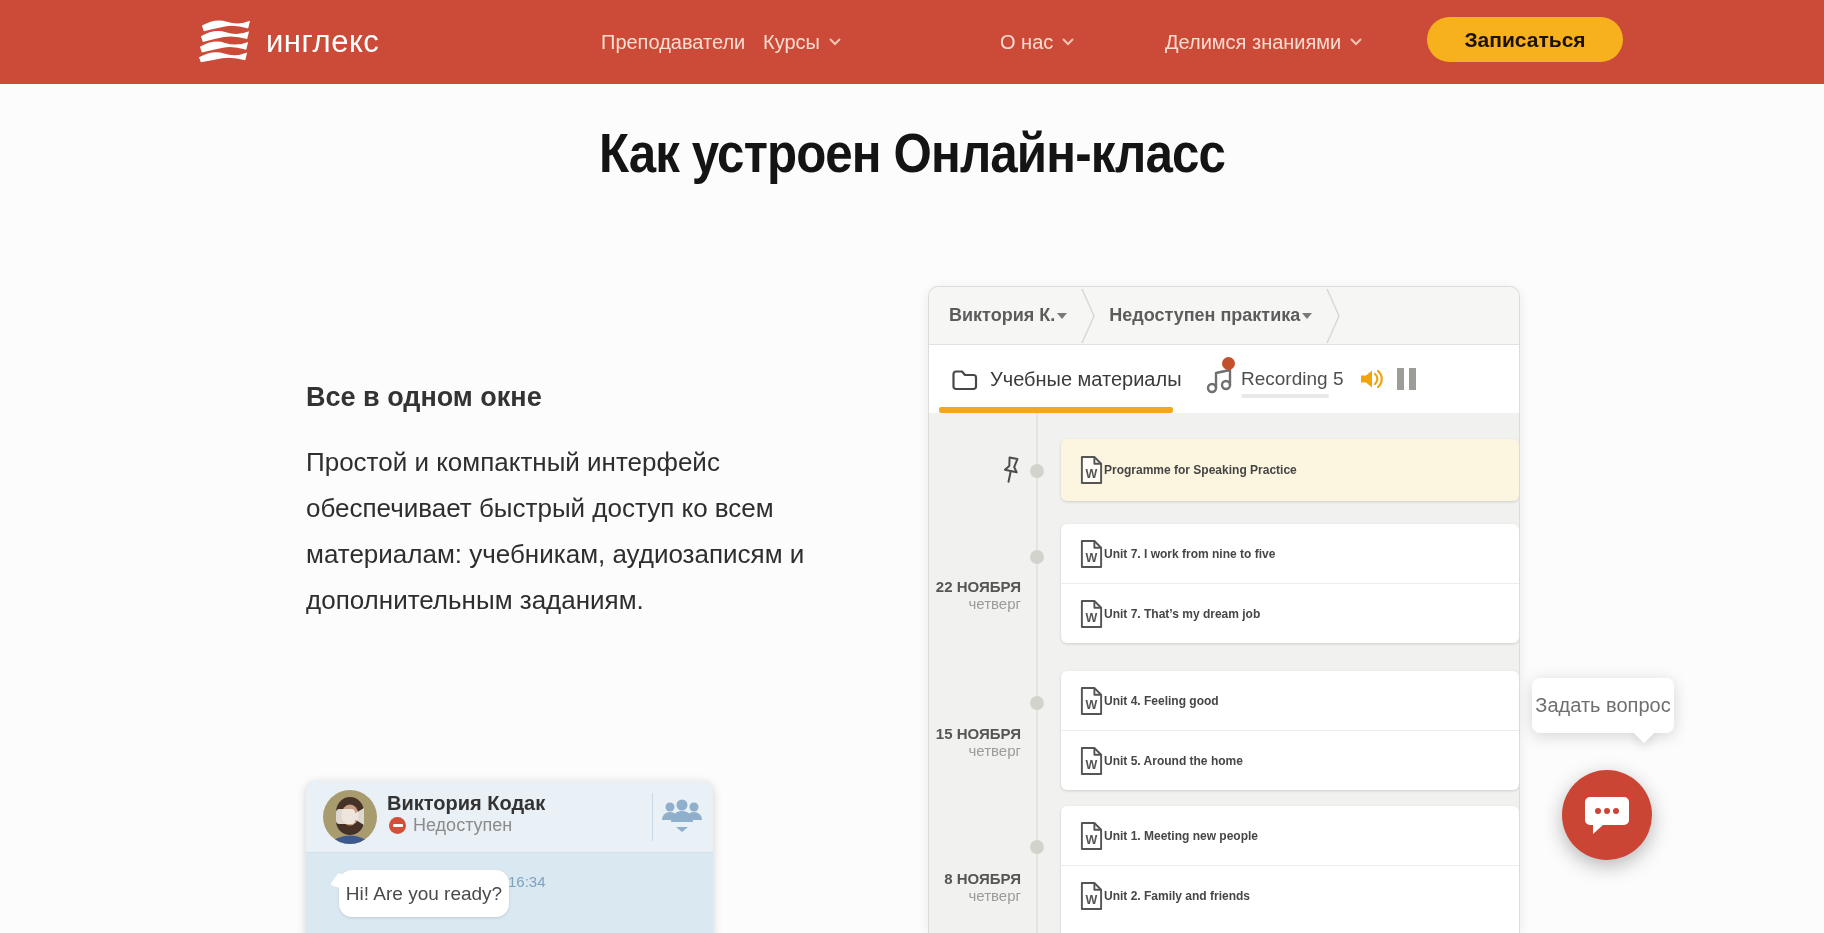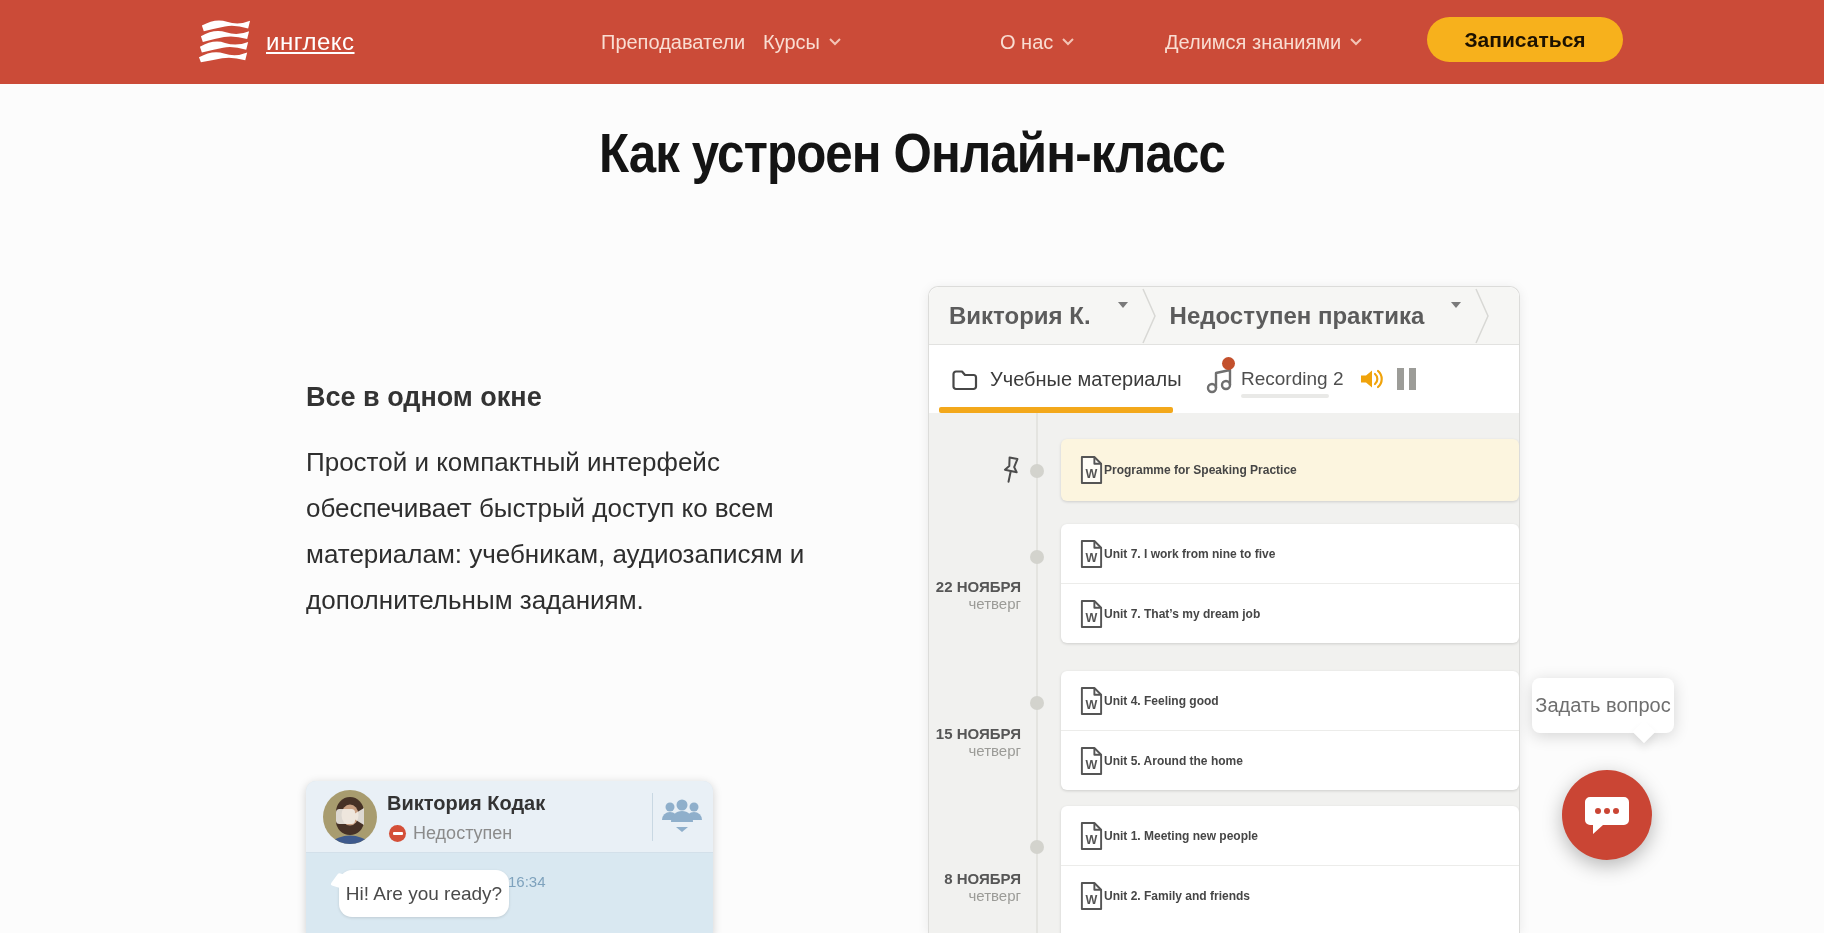--- a/index.html
+++ b/index.html
@@ -2,21 +2,21 @@
 <html><head>
 <meta charset="utf-8">
 <style>
   html,body{margin:0;padding:0;background:#e9e9e9;}
   .page{position:relative;width:1824px;height:933px;overflow:hidden;background:#fcfcfc;
         font-family:"Liberation Sans",sans-serif;-webkit-font-smoothing:antialiased;}
 
   
   .header{position:absolute;top:0;left:0;width:100%;height:84px;background:#cb4b38;}
   .logo{position:absolute;left:198px;top:0;height:84px;display:flex;align-items:center;gap:14px;cursor:pointer;}
-  .logo-text{color:#ffffff;font-size:24px;letter-spacing:.5px;text-decoration:underline;}
+  .logo-text{color:#ffffff;font-size:31px;letter-spacing:.5px;}
   .nav-item{position:absolute;top:0;height:84px;display:flex;align-items:center;gap:9px;
             color:#f9ddd2;font-size:20px;cursor:pointer;white-space:nowrap;}
   .cta{position:absolute;left:1427px;top:17px;width:196px;height:45px;border:none;border-radius:23px;
        background:#f7b11c;color:#1d1200;font-size:21px;font-weight:bold;cursor:pointer;
        font-family:"Liberation Sans",sans-serif;}
 
   
   .hero-title{position:absolute;top:120px;left:0;width:100%;text-align:center;margin:0;
               font-size:56px;font-weight:bold;letter-spacing:-1px;color:#141414;
               transform:scaleX(.88);}
@@ -25,21 +25,21 @@
   .feature{position:absolute;left:306px;top:382px;width:530px;}
   .feature h3{margin:0;font-size:27px;font-weight:bold;color:#333;}
   .feature p{margin:26px 0 0 0;font-size:26px;line-height:46px;color:#2e2e2e;}
 
   
   .panel{position:absolute;left:928px;top:286px;width:592px;height:647px;background:#fff;
          border:1px solid #dcdcda;border-bottom:none;border-radius:10px 10px 0 0;
          box-shadow:0 2px 12px rgba(0,0,0,.08);box-sizing:border-box;overflow:hidden;}
   .crumbs{height:57px;background:#f6f6f4;border-bottom:1px solid #e2e2e0;border-radius:10px 10px 0 0;
           display:flex;align-items:center;}
-  .crumb{display:flex;gap:27px;font-size:24px;font-weight:bold;color:#5c5c5c;cursor:pointer;}
+  .crumb{display:flex;align-items:center;gap:2px;font-size:18px;font-weight:bold;color:#5c5c5c;cursor:pointer;}
   .crumb:first-of-type{margin-left:20px;}
   .caret-down{width:0;height:0;border-left:5px solid transparent;border-right:5px solid transparent;
               border-top:6px solid #7a7a7a;display:inline-block;}
   .crumb-sep{margin:0 13px;}
   .tabs{position:relative;height:68px;background:#fff;border-bottom:1px solid #eeeeec;}
   .tab-materials{position:absolute;left:22px;top:0;height:100%;display:flex;align-items:center;gap:12px;
                  font-size:20px;font-weight:normal;color:#3b3b3b;cursor:pointer;}
   .tab-underline{position:absolute;left:10px;bottom:0;width:234px;height:6px;background:#f3a81b;border-radius:2px;}
   .tab-recording{position:absolute;left:277px;top:0;height:100%;display:flex;align-items:center;cursor:pointer;}
   .rec-label{margin-left:8px;font-size:19px;color:#4f4f4f;}
@@ -63,21 +63,21 @@
   .row{height:59px;display:flex;align-items:center;padding-left:18px;cursor:pointer;}
   .row + .row{border-top:1px solid #ececea;}
   .row-label{font-size:12px;font-weight:bold;color:#464646;}
 
   
   .chat{position:absolute;left:306px;top:781px;width:407px;height:160px;border-radius:10px;
         background:#d9e8f1;box-shadow:0 2px 10px rgba(0,0,0,.18);overflow:hidden;}
   .chat-head{position:relative;height:71px;background:#e9f0f6;border-bottom:1px solid #d3e0ea;}
   .avatar{position:absolute;left:17px;top:9px;width:54px;height:54px;border-radius:50%;overflow:hidden;}
   .chat-name{position:absolute;left:81px;top:11px;font-size:20px;font-weight:bold;color:#333;}
-  .chat-status{position:absolute;left:83px;top:42px;display:flex;align-items:center;gap:7px;
+  .chat-status{position:absolute;left:83px;top:34px;display:flex;align-items:center;gap:7px;
                font-size:18px;color:#8b8b8b;}
   .dnd{width:17px;height:17px;border-radius:50%;background:#d44f38;position:relative;flex:none;}
   .dnd::after{content:"";position:absolute;left:3.5px;top:7px;width:10px;height:3px;background:#fff;border-radius:1px;}
   .chat-divider{position:absolute;left:346px;top:12px;width:1px;height:48px;background:#c9d8e3;}
   .people{position:absolute;left:356px;top:17px;cursor:pointer;}
   .bubble{position:absolute;left:17px;top:89px;width:170px;height:47px;background:#fff;border-radius:13px;
           box-shadow:0 1px 3px rgba(0,0,0,.12);display:flex;align-items:center;justify-content:center;
           font-size:19px;color:#4a4a4a;margin-left:16px;}
   .bubble::before{content:"";position:absolute;left:-5px;top:4px;width:14px;height:14px;background:#fff;
                   transform:rotate(18deg) skewX(-18deg);border-radius:2px;z-index:-0;}
@@ -171,21 +171,21 @@
       </div>
       <div class="tab-underline"></div>
 
       <div class="tab-recording">
         <svg width="27" height="30" viewBox="0 0 27 30">
           <circle cx="6" cy="24" r="4" fill="none" stroke="#6f6f6f" stroke-width="2.4"></circle>
           <circle cx="20" cy="21" r="4" fill="none" stroke="#6f6f6f" stroke-width="2.4"></circle>
           <path d="M10 24 V9 L24 6 V21" fill="none" stroke="#6f6f6f" stroke-width="2.4" stroke-linejoin="round"></path>
         </svg>
         <span class="rec-dot"></span>
-        <span class="rec-label">Recording 2</span>
+        <span class="rec-label">Recording 5</span>
         <span class="rec-progress"><span class="rec-progress-fill"></span></span>
       </div>
 
       <svg class="volume" width="26" height="22" viewBox="0 0 26 22">
         <path d="M2 7.5 h5 l6-5 v17 l-6-5 H2 z" fill="#f0a30b"></path>
         <path d="M16 6 a6.5 6.5 0 0 1 0 10 M19 3 a10.5 10.5 0 0 1 0 16" fill="none" stroke="#f0a30b" stroke-width="2.2" stroke-linecap="round"></path>
       </svg>
       <span class="pause">
           <span></span>
           <span></span>

